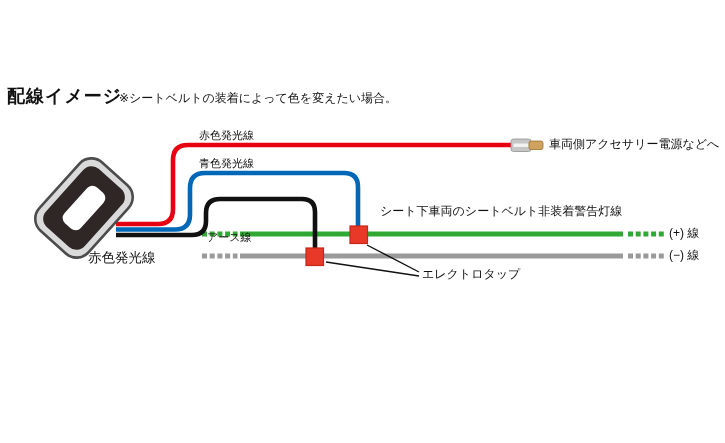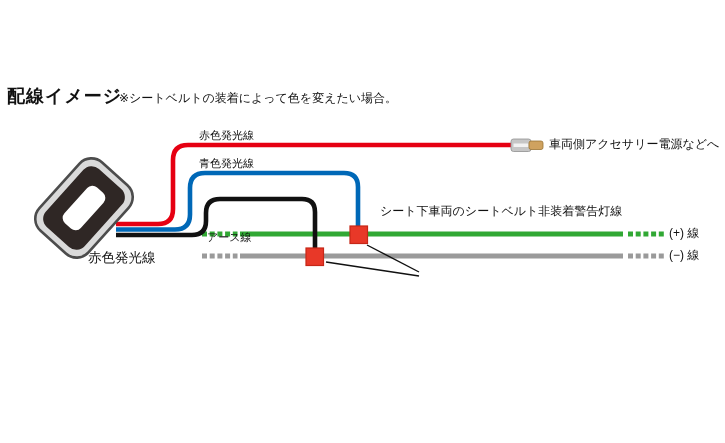--- a/index.html
+++ b/index.html
@@ -69,16 +69,17 @@
   <div class="lbl wire-lbl" style="left:199px;top:129px;text-align:center;">赤色発光線</div>
   <div class="lbl wire-lbl" style="left:199px;top:157px;text-align:center;">青色発光線</div>
   <div class="lbl wire-lbl" style="left:207px;top:183px;margin-top:48px;">アース線</div>
 
   <div class="lbl mid-lbl" style="left:380px;top:205px;">シート下車両のシートベルト非装着警告灯線</div>
 
   <div class="lbl mid-lbl" style="left:549px;top:138px;">車両側アクセサリー電源などへ</div>
   <div class="lbl mid-lbl" style="left:669px;top:227px;">(+) 線</div>
   <div class="lbl mid-lbl" style="left:669px;top:249px;">(−) 線</div>
 
+  <div class="lbl mid-lbl" style="left:422px;top:268px;">エレクトロタップ</div>
 
   <div class="lbl big-lbl" style="left:88px;top:250px;">赤色発光線</div>
 
 </div>
 
 </body></html>

